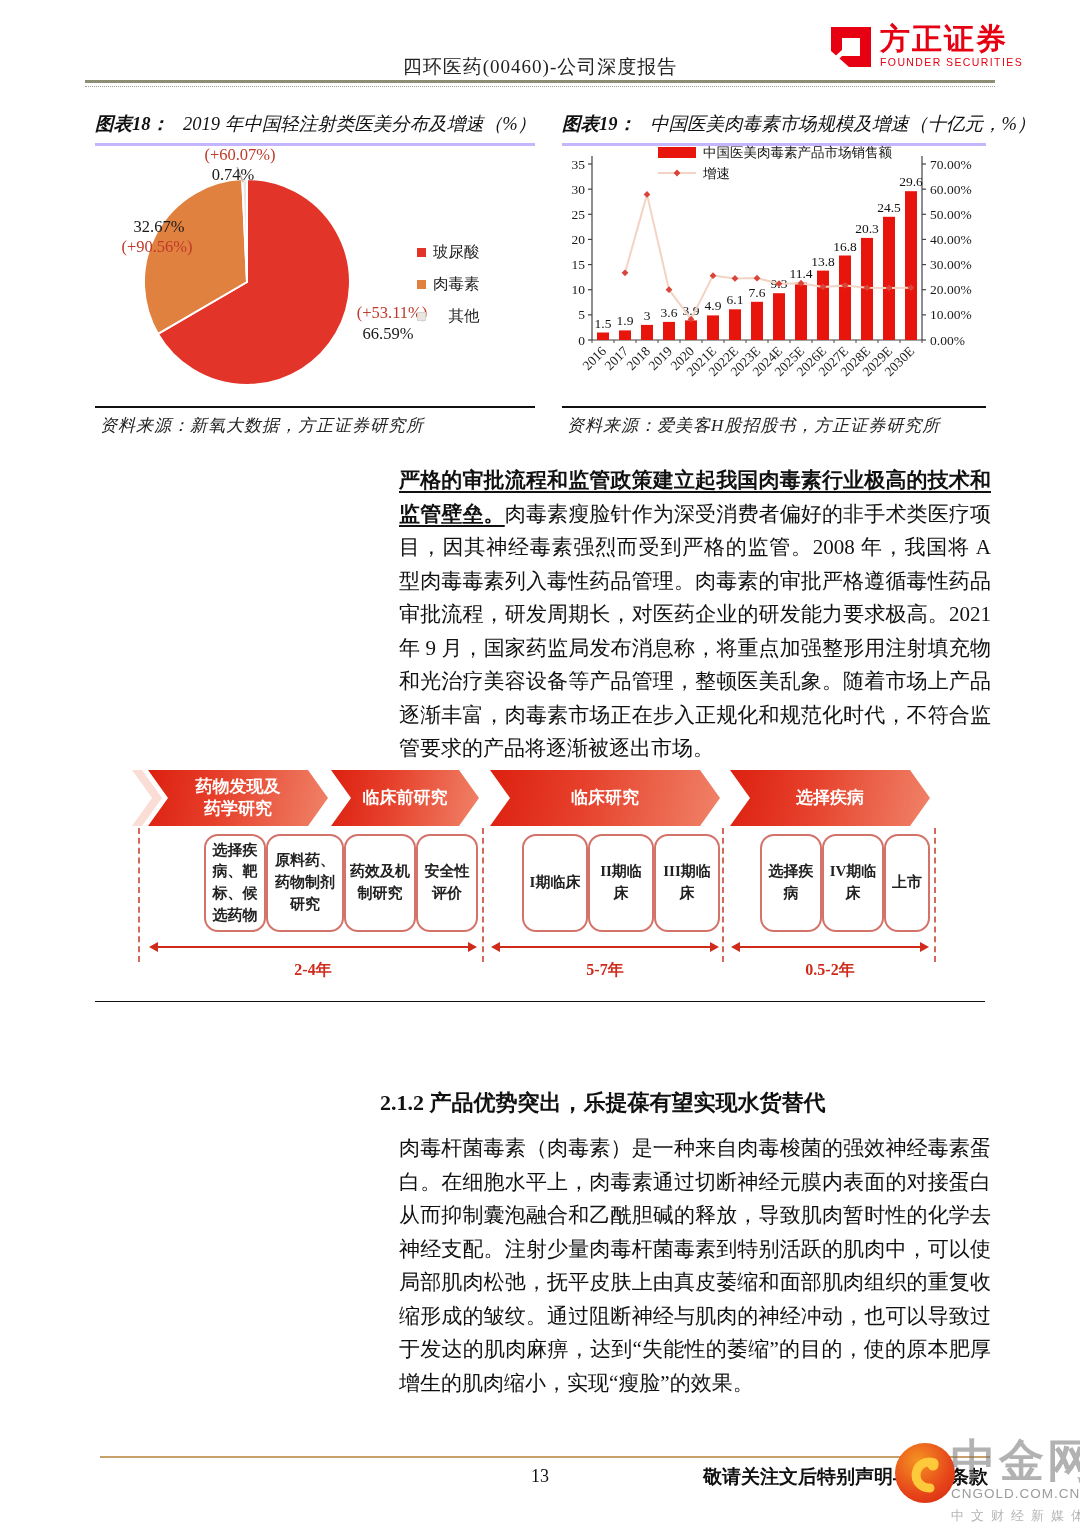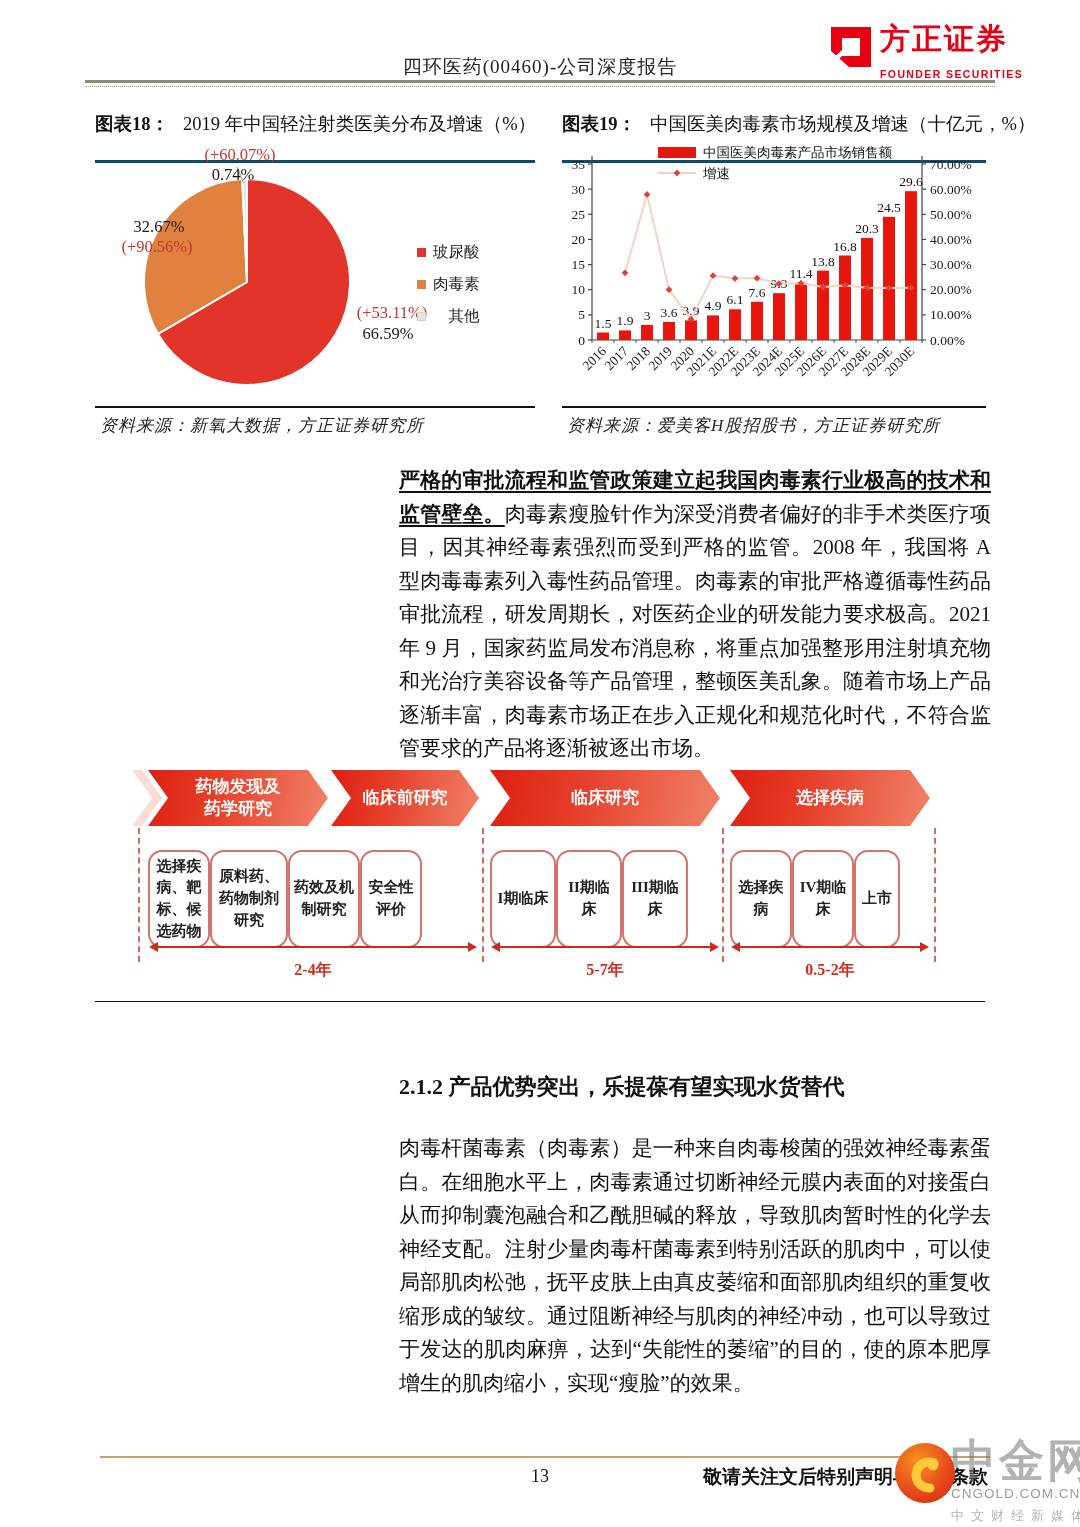--- a/index.html
+++ b/index.html
@@ -8,48 +8,48 @@
     position:relative; width:1080px; height:1527px; margin:0 auto;
     background:#ffffff; overflow:hidden;
     font-family:"Liberation Serif","DejaVu Serif",serif; color:#1a1a1a;
   }
   
   .doc-title { position:absolute; top:54px; left:240px; width:600px; text-align:center;
     font-size:19px; letter-spacing:1px; color:#222; }
   .brand { position:absolute; top:24px; left:828px; width:230px; display:flex; align-items:flex-start; gap:6px; }
   .brand-text { line-height:1; }
   .brand-cn { font-size:30px; font-weight:bold; color:#e60012; font-family:"Liberation Sans",sans-serif; letter-spacing:2px; }
-  .brand-en { font-size:10.5px; font-weight:bold; color:#e60012; font-family:"Liberation Sans",sans-serif; letter-spacing:1.4px; margin-top:15px; }
+  .brand-en { font-size:10.5px; font-weight:normal; color:#e60012; font-family:"Liberation Sans",sans-serif; letter-spacing:1.4px; margin-top:3px; }
   .header-rule { position:absolute; top:80px; left:85px; width:910px; border-top:3px solid #8e8e74; }
   .header-rule2 { position:absolute; top:86px; left:85px; width:910px; border-top:1px dotted #a0a08c; }
   
-  .fig-head { position:absolute; border-bottom:3px solid #0c4a6e; padding-bottom:24px;
-    font-size:18.5px; color:#111; white-space:nowrap; }
+  .fig-head { position:absolute; border-bottom:3px solid #c4b5fd; padding-bottom:7px;
+    font-size:18.5px; color:#111; white-space:nowrap;font-style:italic; }
   .fig-head .fig-label { font-weight:bold; margin-right:14px; }
   .fig-bottom { position:absolute; border-top:2.5px solid #111; }
   .src { position:absolute; font-style:italic; font-size:17px; color:#222; letter-spacing:1px; }
   
   .chart-box { position:absolute; }
   .pie-legend { position:absolute; left:322px; top:100px; display:flex; flex-direction:column; gap:11px; }
   .pie-legend .li { display:flex; align-items:center; gap:7px; font-size:15.5px; color:#222;justify-content:space-between; }
   .pie-legend .sw { width:9px; height:9px; display:inline-block; }
   
   .para { position:absolute; left:399px; width:592px; font-size:21px; line-height:33.5px;
     text-align:justify; color:#111;margin-top:12px; }
   .para .lead { font-weight:bold; text-decoration:underline; text-underline-offset:4px; }
-  .sec-head { position:absolute; left:399px; font-size:22px; font-weight:bold; color:#111; }
+  .sec-head { position:absolute; left:380px; font-size:22px; font-weight:bold; color:#111;margin-top:16px; }
   
   .diagram { position:absolute; left:148px; top:762px; width:792px; height:225px; font-family:"Liberation Sans",sans-serif; }
   .chev { position:absolute; top:8px; height:56px; display:flex; align-items:center; justify-content:center;
     color:#fff; font-weight:bold; font-size:17px; text-align:center; line-height:1.3; white-space:pre-line;
     background:linear-gradient(100deg,#dd2010 0%,#e6402b 40%,#f08368 100%);
     clip-path:polygon(0% 0%, calc(100% - 20px) 0%, 100% 50%, calc(100% - 20px) 100%, 0% 100%, 20px 50%); }
   .chev-lead { position:absolute; top:8px; height:56px; background:#f6c3b5; opacity:.55;
     clip-path:polygon(0% 0%, calc(100% - 20px) 0%, 100% 50%, calc(100% - 20px) 100%, 0% 100%, 20px 50%); }
-  .box-group { position:absolute; top:88px; height:98px; display:flex; align-items:stretch; justify-content:flex-start; }
+  .box-group { position:absolute; top:72px; height:98px; display:flex; align-items:stretch; justify-content:flex-end; }
   .rd-box { border:2px solid #d4736a; border-radius:14px; background:#fff; color:#222;
     display:flex; align-items:center; justify-content:center; text-align:center;
     font-size:15px; line-height:1.45; padding:4px 3px; font-family:"Liberation Serif",serif; font-weight:bold; }
   .sep { position:absolute; top:66px; height:134px; border-left:2px dashed #d06a5a; }
   .span-wrap { position:absolute; top:184px; }
   .span-line { position:relative; height:2px; background:#cf2a1a; margin:0 3px; }
   .span-line::before, .span-line::after { content:""; position:absolute; top:-4px; width:0; height:0;
     border-top:5px solid transparent; border-bottom:5px solid transparent; }
   .span-line::before { left:-2px; border-right:9px solid #cf2a1a; }
   .span-line::after { right:-2px; border-left:9px solid #cf2a1a; }

